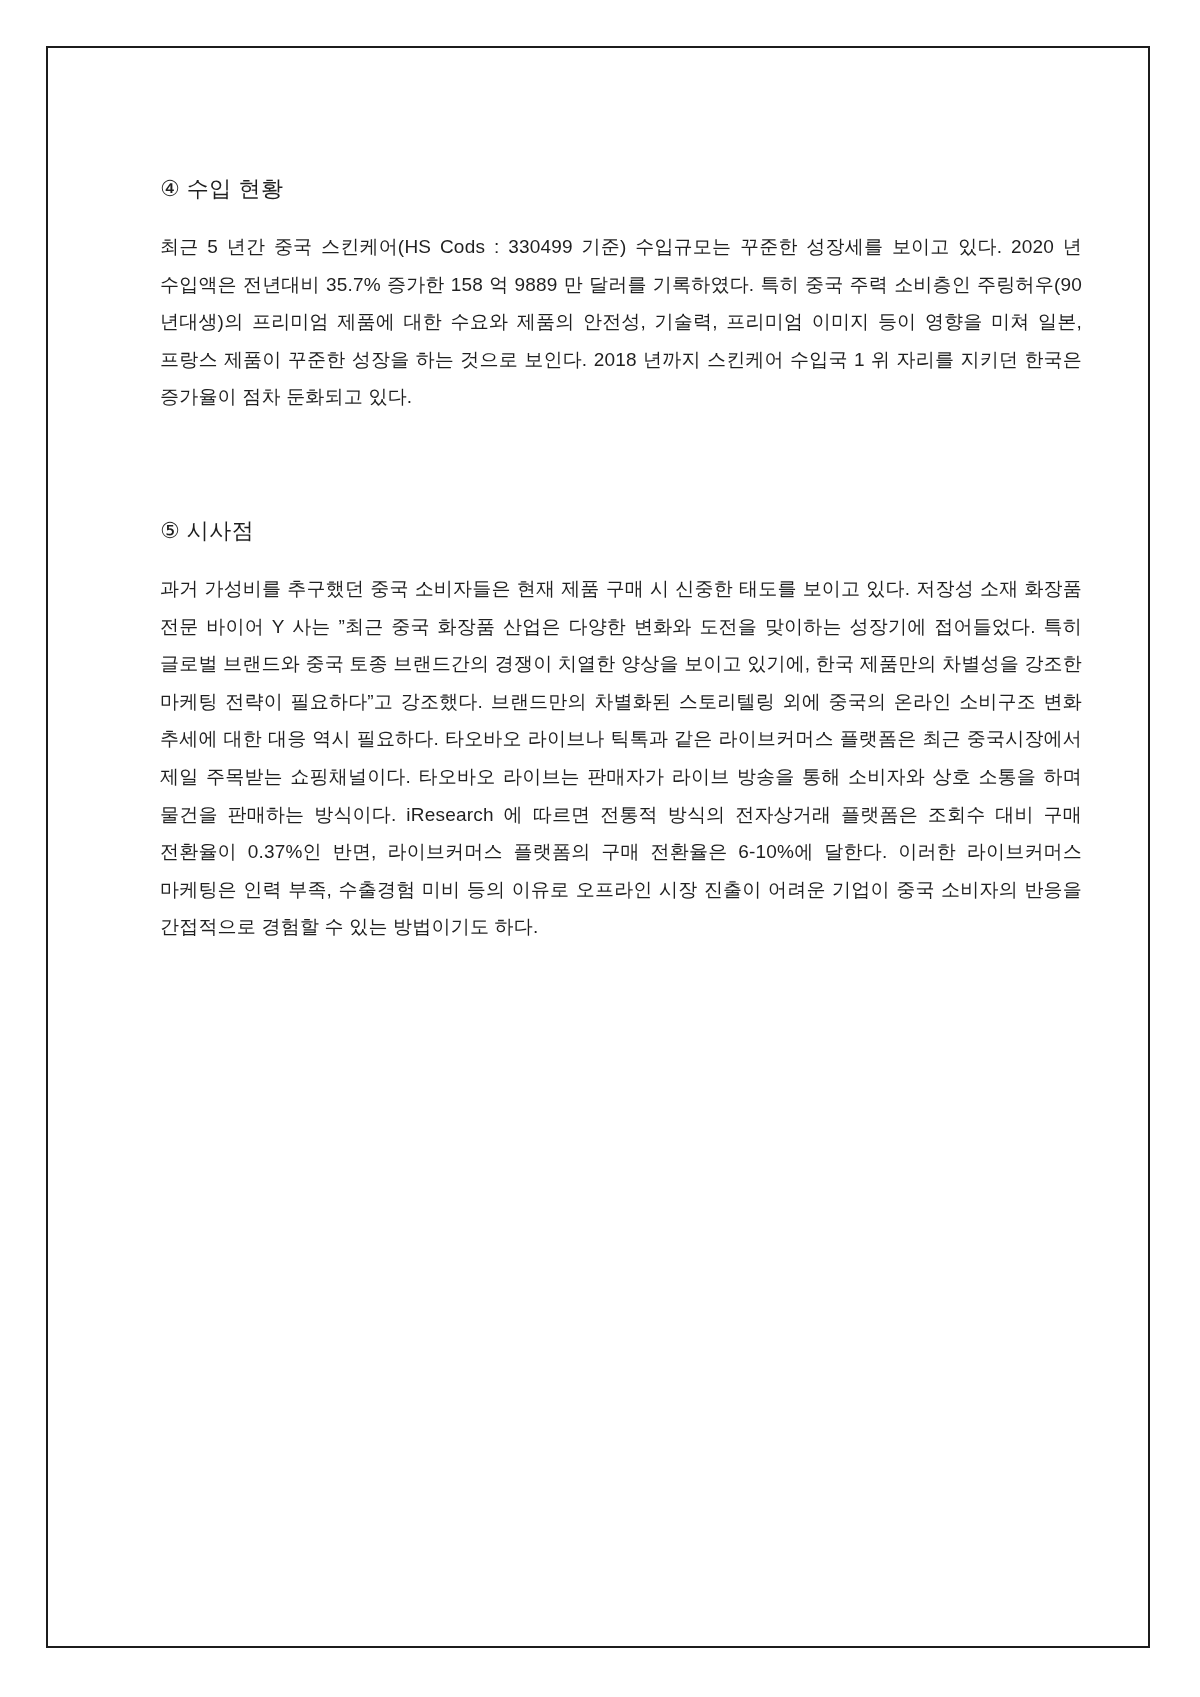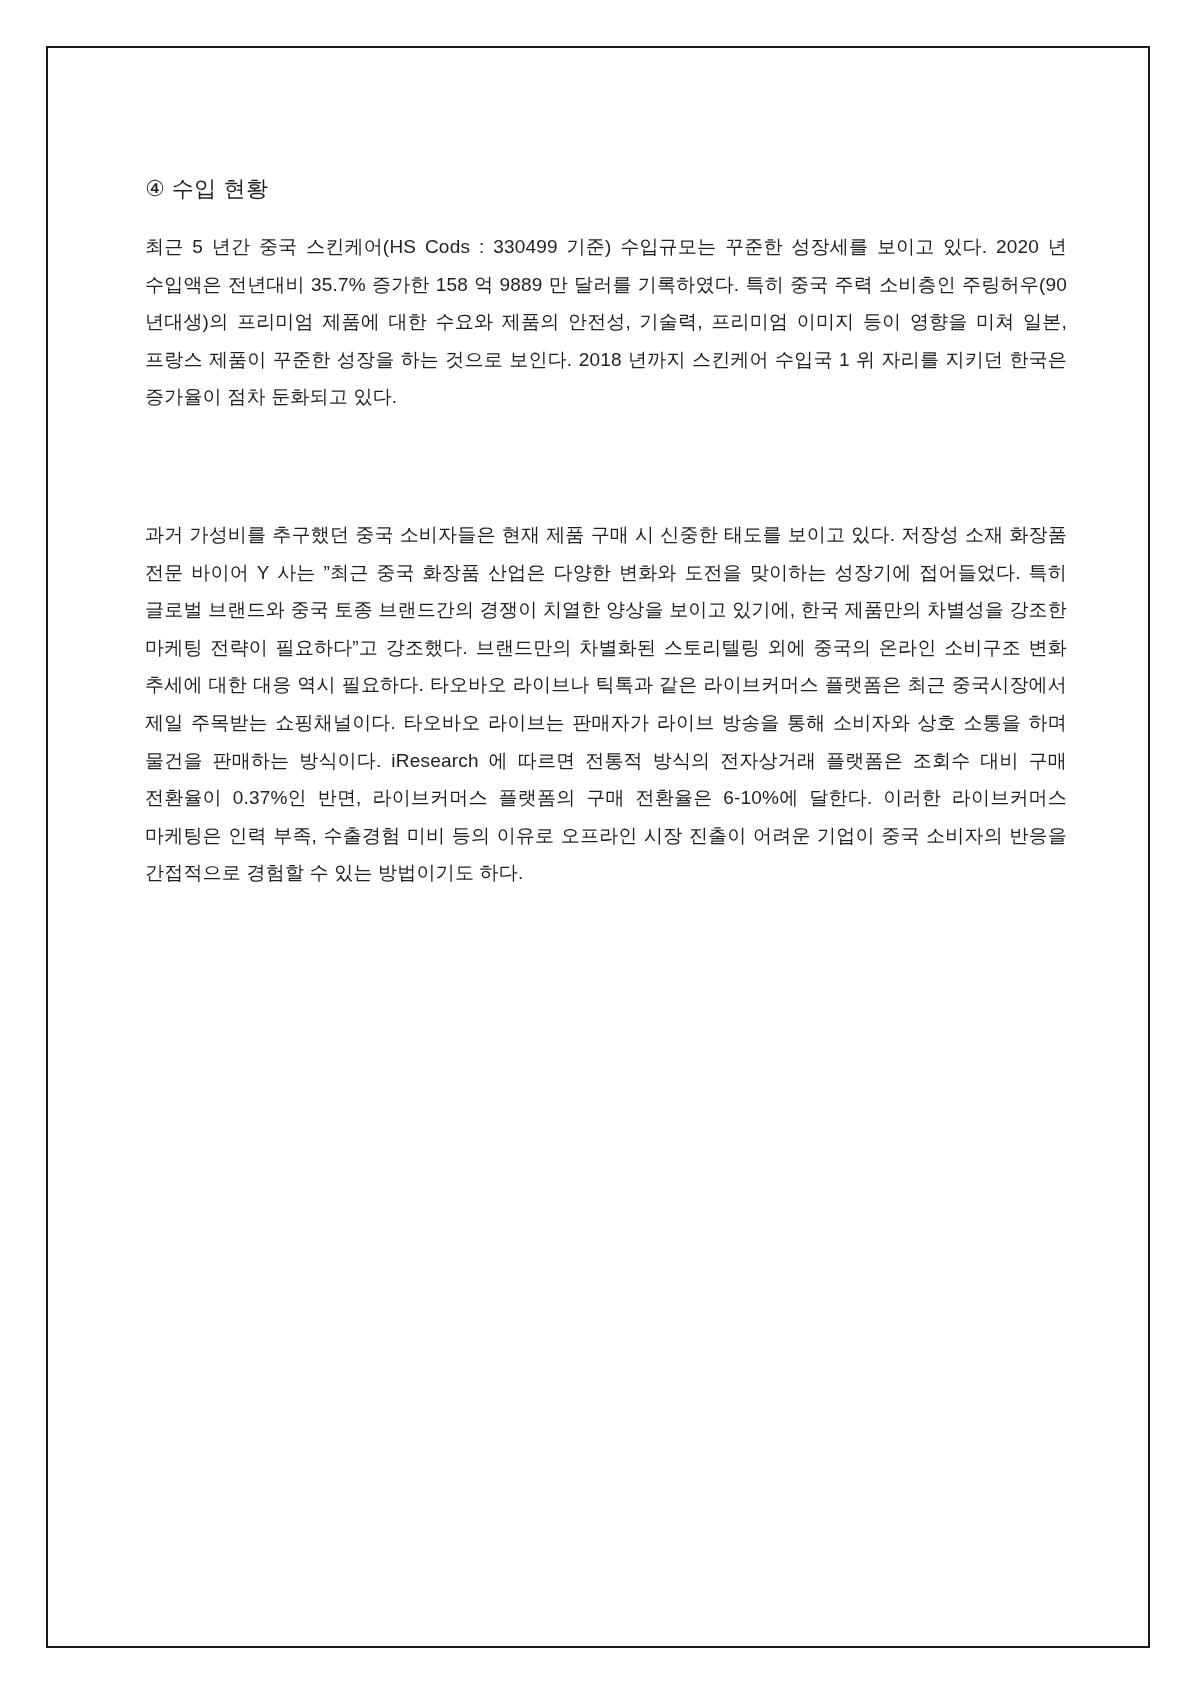--- a/index.html
+++ b/index.html
@@ -20,21 +20,21 @@
     left: 46px;
     top: 46px;
     width: 1104px;
     height: 1602px;
     border: 2px solid #1c1c1c;
     box-sizing: border-box;
     background: #ffffff;
   }
   .page-content {
     position: absolute;
-    left: 97px;   
+    left: 112px;   
     top: 0;
     width: 922px;
     padding-top: 126px;
   }
   .doc-section {
     display: block;
   }
   .doc-heading {
     margin: 0;
     font-size: 22px;
@@ -62,17 +62,18 @@
 
 <div class="page-frame">
   <div class="page-content">
 
     <section class="doc-section">
       <h2 class="doc-heading">④ 수입 현황</h2>
       <p class="doc-paragraph">최근 5 년간 중국 스킨케어(HS Cods : 330499 기준) 수입규모는 꾸준한 성장세를 보이고 있다. 2020 년 수입액은 전년대비 35.7% 증가한 158 억 9889 만 달러를 기록하였다. 특히 중국 주력 소비층인 주링허우(90 년대생)의 프리미엄 제품에 대한 수요와 제품의 안전성, 기술력, 프리미엄 이미지 등이 영향을 미쳐 일본, 프랑스 제품이 꾸준한 성장을 하는 것으로 보인다. 2018 년까지 스킨케어 수입국 1 위 자리를 지키던 한국은 증가율이 점차 둔화되고 있다.</p>
     </section>
 
     <section class="doc-section">
+      <h2 class="doc-heading">⑤ 시사점</h2>
       <p class="doc-paragraph">과거 가성비를 추구했던 중국 소비자들은 현재 제품 구매 시 신중한 태도를 보이고 있다. 저장성 소재 화장품 전문 바이어 Y 사는 ”최근 중국 화장품 산업은 다양한 변화와 도전을 맞이하는 성장기에 접어들었다. 특히 글로벌 브랜드와 중국 토종 브랜드간의 경쟁이 치열한 양상을 보이고 있기에, 한국 제품만의 차별성을 강조한 마케팅 전략이 필요하다”고 강조했다. 브랜드만의 차별화된 스토리텔링 외에 중국의 온라인 소비구조 변화 추세에 대한 대응 역시 필요하다. 타오바오 라이브나 틱톡과 같은 라이브커머스 플랫폼은 최근 중국시장에서 제일 주목받는 쇼핑채널이다. 타오바오 라이브는 판매자가 라이브 방송을 통해 소비자와 상호 소통을 하며 물건을 판매하는 방식이다. iResearch 에 따르면 전통적 방식의 전자상거래 플랫폼은 조회수 대비 구매 전환율이 0.37%인 반면, 라이브커머스 플랫폼의 구매 전환율은 6-10%에 달한다. 이러한 라이브커머스 마케팅은 인력 부족, 수출경험 미비 등의 이유로 오프라인 시장 진출이 어려운 기업이 중국 소비자의 반응을 간접적으로 경험할 수 있는 방법이기도 하다.</p>
     </section>
 
   </div>
 </div>
 
 </body></html>

